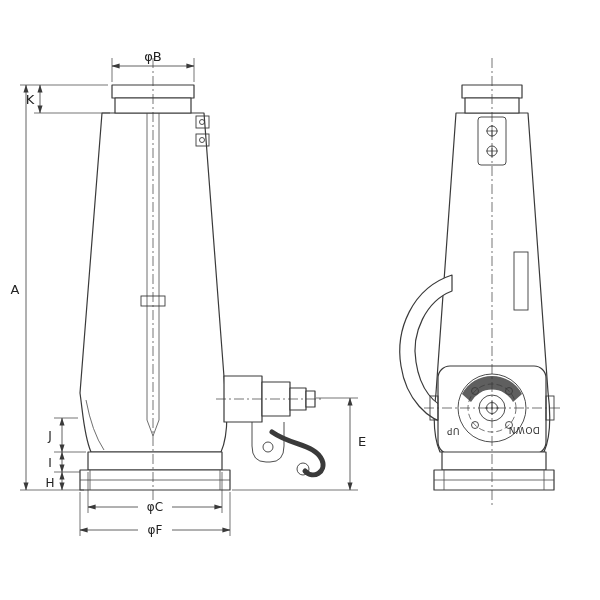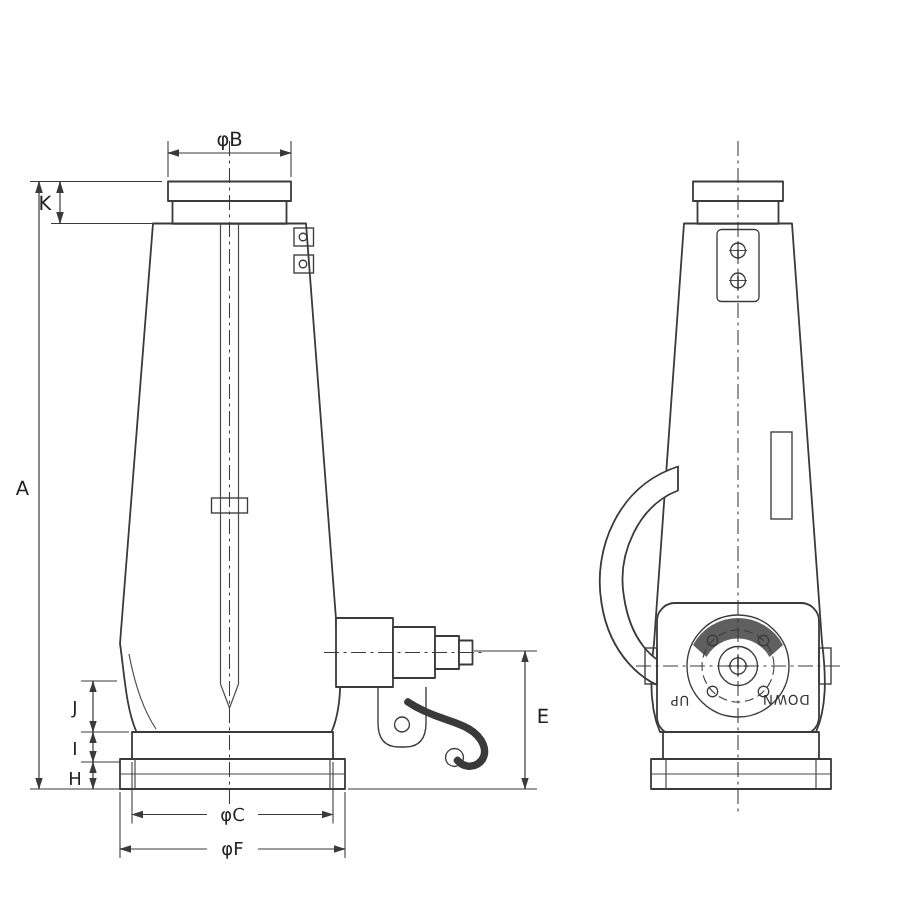--- a/index.html
+++ b/index.html
@@ -1,21 +1,21 @@
 <!DOCTYPE html>
 <html><head>
 <meta charset="utf-8">
 <style>
   html,body{margin:0;padding:0;}
   body{
     width:600px;height:600px;background:#ffffff;
     font-family:"DejaVu Sans","Liberation Sans",sans-serif;
     position:relative;overflow:hidden;
   }
-  .stage{position:absolute;inset:0;margin-top:36px;}
+  .stage{position:absolute;inset:0;}
   svg text{fill:#222;}
   .lbl{font-size:13px;}
   .lbl-sm{font-size:12px;}
   .rot-lbl{font-size:9px;fill:#333;letter-spacing:0.5px;}
   .outline{fill:#ffffff;stroke:#3a3a3a;stroke-width:1.2;stroke-linejoin:round;}
   .thin{fill:none;stroke:#3a3a3a;stroke-width:0.9;}
   .detail{fill:none;stroke:#4a4a4a;stroke-width:0.8;}
   .dim{fill:none;stroke:#3a3a3a;stroke-width:0.8;}
   .ext{fill:none;stroke:#3a3a3a;stroke-width:0.7;}
   .dash{fill:none;stroke:#3a3a3a;stroke-width:0.7;stroke-dasharray:10 3 2 3;}

